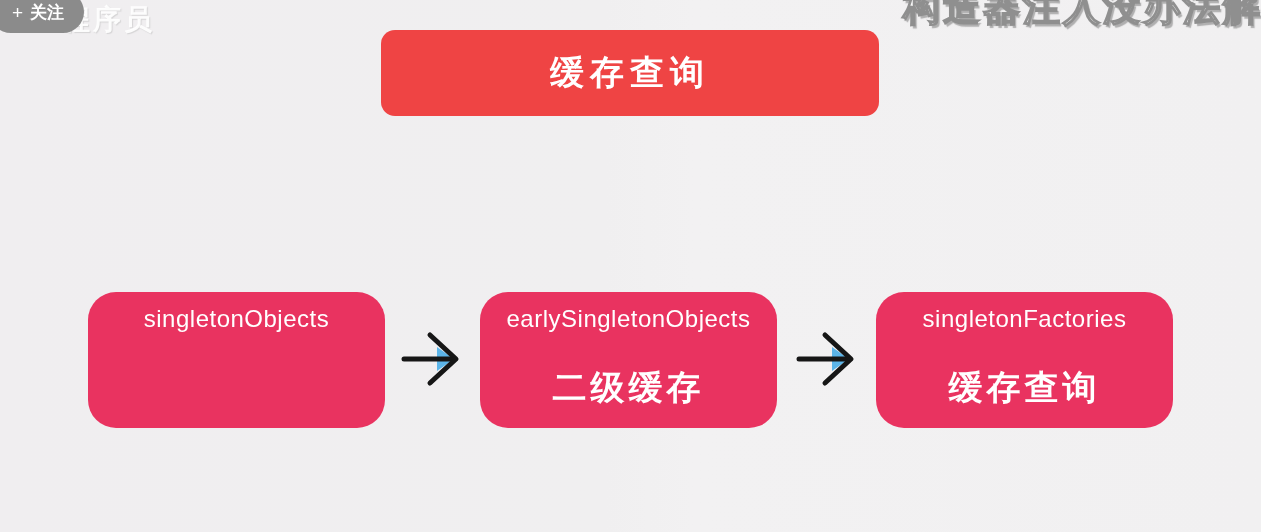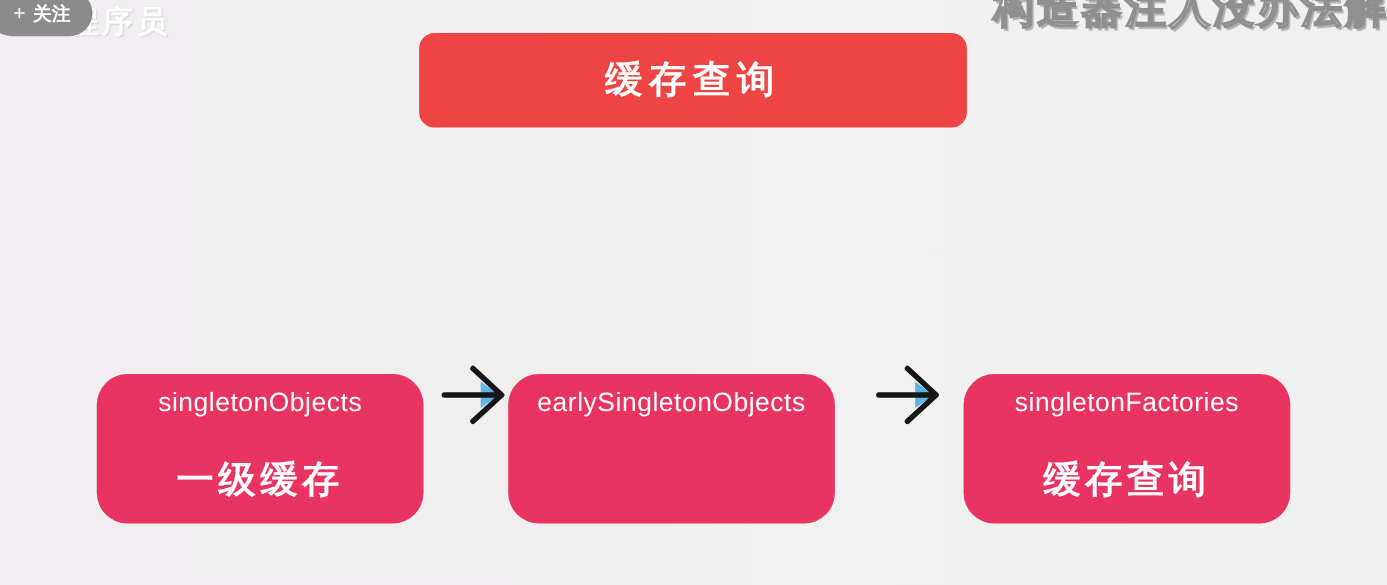--- a/index.html
+++ b/index.html
@@ -93,34 +93,33 @@
     width: 297px;
     height: 136px;
     background: #e93360;
     border-radius: 28px;
     display: flex;
     flex-direction: column;
     align-items: center;
     box-sizing: border-box;
     padding: 13px 10px 17px 10px;
     color: #ffffff;
-    margin-top: 48px;
   }
   .cache-node .code {
     font-size: 24px;
     letter-spacing: 0.5px;
   }
   .cache-node .cn {
     margin-top: auto;
     font-size: 34px;
     font-weight: bold;
     letter-spacing: 4px;
   }
   .node-1 { left: 88px; }
-  .node-2 { left: 462px; }
+  .node-2 { left: 480px; }
   .node-3 { left: 876px; justify-content: center; }
 
   
   .arrow {
     position: absolute;
     top: 330px;
     width: 64px;
     height: 58px;
   }
   .arrow-1 { left: 401px; }
@@ -137,31 +136,31 @@
 <div class="watermark">程序员</div>
 
 <div class="top-caption">构造器注入没办法解</div>
 
 <div class="title-node">
   <span>缓存查询</span>
 </div>
 
 <div class="cache-node node-1">
   <span class="code">singletonObjects</span>
-  <span class="cn">一级缓存</span>
 </div>
 
 <svg class="arrow arrow-1" viewBox="0 0 64 58">
   <polygon points="36,17 53,29 36,41" fill="#5cb5e9"></polygon>
   <line x1="3" y1="29" x2="52" y2="29" stroke="#161616" stroke-width="5" stroke-linecap="round"></line>
   <polyline points="29,5 55,29 29,53" fill="none" stroke="#161616" stroke-width="5" stroke-linecap="round" stroke-linejoin="round"></polyline>
 </svg>
 
 <div class="cache-node node-2">
   <span class="code">earlySingletonObjects</span>
+  <span class="cn">二级缓存</span>
 </div>
 
 <svg class="arrow arrow-2" viewBox="0 0 64 58">
   <polygon points="36,17 53,29 36,41" fill="#5cb5e9"></polygon>
   <line x1="3" y1="29" x2="52" y2="29" stroke="#161616" stroke-width="5" stroke-linecap="round"></line>
   <polyline points="29,5 55,29 29,53" fill="none" stroke="#161616" stroke-width="5" stroke-linecap="round" stroke-linejoin="round"></polyline>
 </svg>
 
 <div class="cache-node node-3">
   <span class="code">singletonFactories</span>

